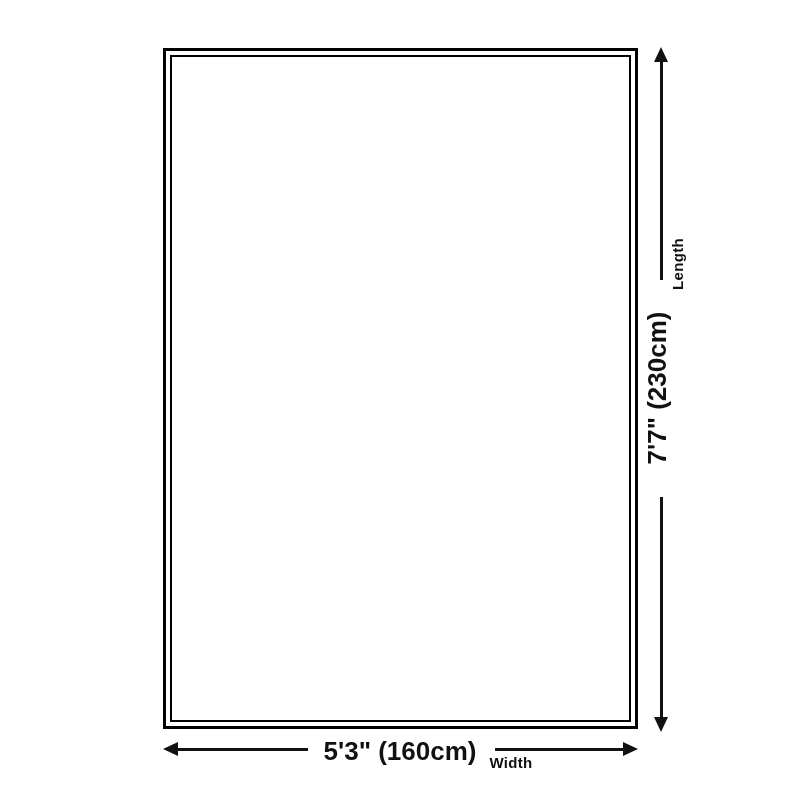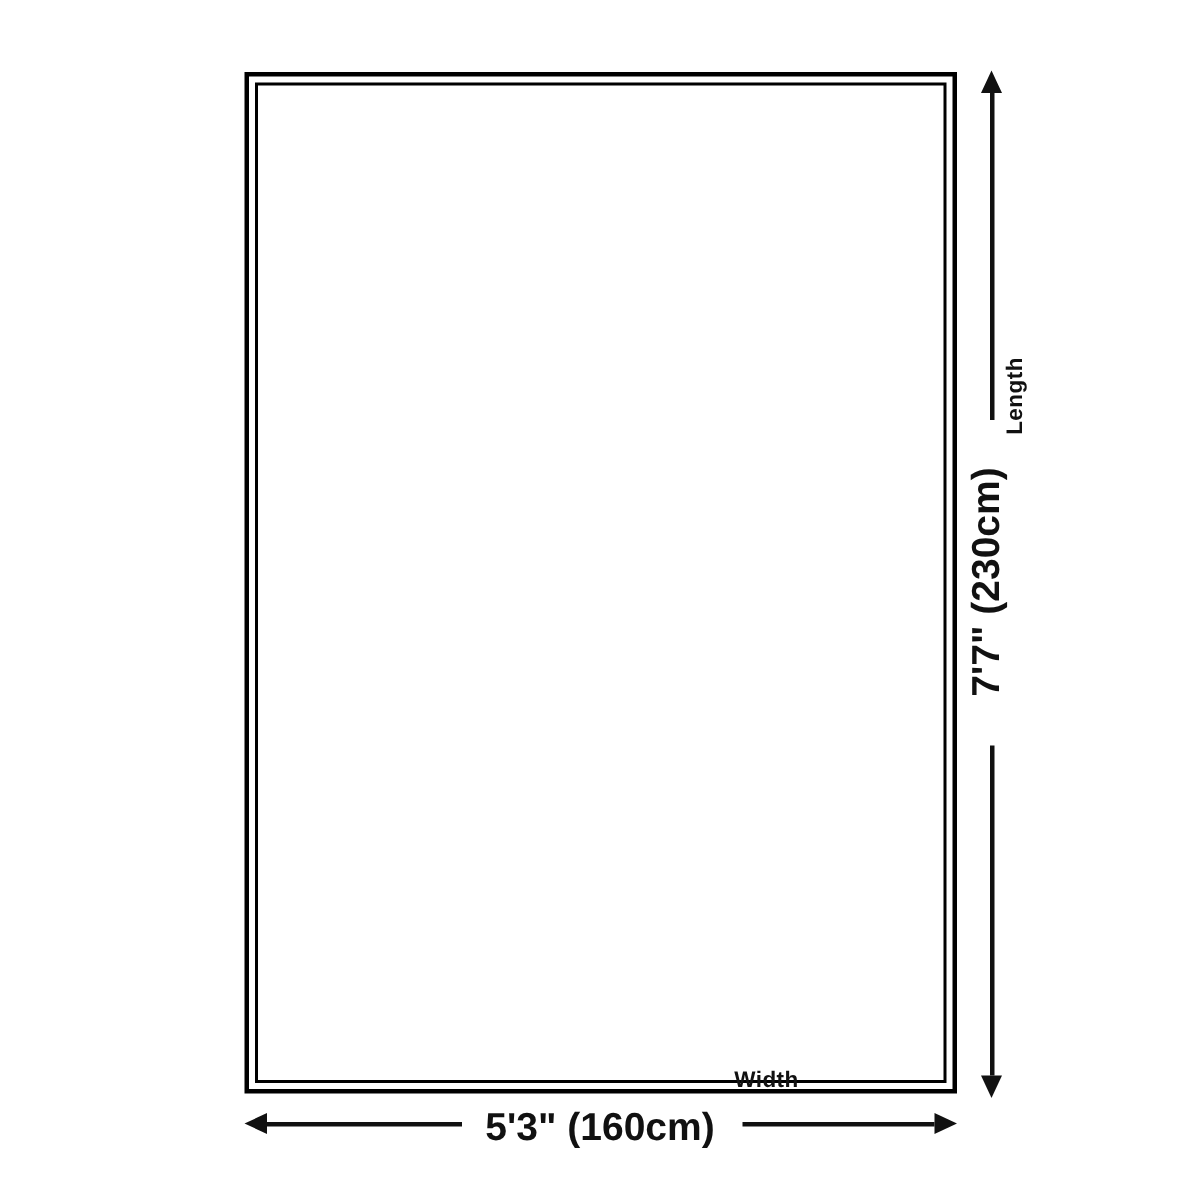--- a/index.html
+++ b/index.html
@@ -94,21 +94,21 @@
   }
   .vlabel {
     left: 677px; top: 264px;
     transform: translate(-50%, -50%) rotate(-90deg);
   }
   .hvalue {
     left: 400px; top: 751px;
     transform: translate(-50%, -50%);
   }
   .hlabel {
-    left: 511px; top: 720px;
+    left: 511px; top: 762px;
     transform: translate(-50%, -50%);
   }
 </style>
 </head>
 <body>
 
 <div class="diagram">
 
   <div class="rug-outer">
     <div class="rug-inner"></div>

